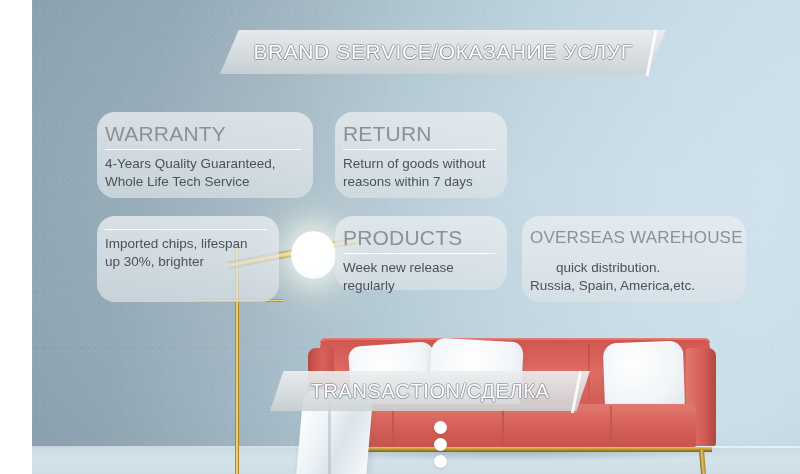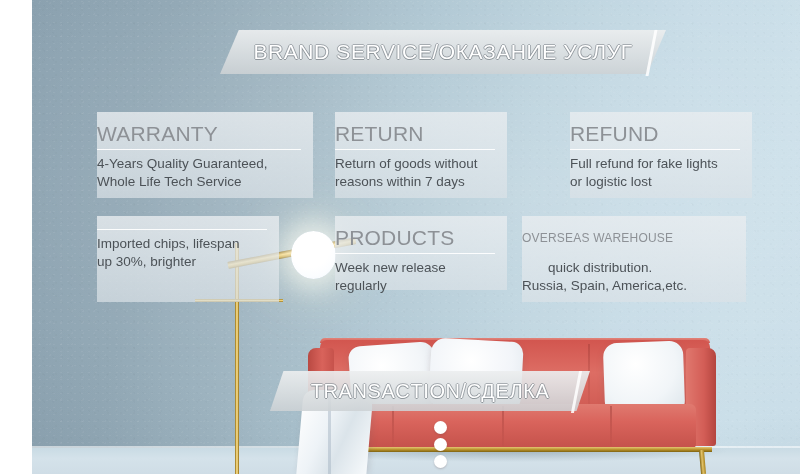--- a/index.html
+++ b/index.html
@@ -245,31 +245,32 @@
     background: rgba(255,255,255,.85);
   }
   #edge-top { left: 618px; top: 30px; width: 3px; height: 46px; transform: skewX(-11deg); }
   #edge-bottom { left: 543px; top: 371px; width: 3px; height: 42px; transform: skewX(-11deg); }
 
   
   .card {
     position: absolute;
     background: linear-gradient(180deg, rgba(233,237,240,.80) 0%, rgba(226,232,236,.74) 55%, rgba(219,226,231,.70) 100%);
     box-sizing: border-box;
-    padding: 10px 12px 8px 0;
+    padding: 10px 12px 8px 8px;
+    border-radius: 18px;
   }
   .card-title {
     color: #8d9196;
     font-size: 21px;
     line-height: 24px;
     letter-spacing: .2px;
     white-space: nowrap;
   }
   .card-title.small {
-    font-size: 12px;
+    font-size: 17px;
   }
   .card-rule {
     height: 1px;
     background: rgba(255,255,255,.92);
     margin: 3px 0 5px 0;
   }
   .card-rule.hidden { visibility: hidden; }
   .card-body {
     color: #4c5257;
     font-size: 13.5px;
@@ -347,28 +348,20 @@
 
   <div class="card" id="card-return">
     <div class="card-title">RETURN</div>
     <div class="card-rule"></div>
     <div class="card-body">
       <p>Return of goods without</p>
       <p>reasons within 7 days</p>
     </div>
   </div>
 
-  <div class="card" id="card-refund">
-    <div class="card-title">REFUND</div>
-    <div class="card-rule"></div>
-    <div class="card-body">
-      <p>Full refund for fake lights</p>
-      <p>or logistic lost</p>
-    </div>
-  </div>
 
   <div class="card" id="card-led">
     <div class="card-rule"></div>
     <div class="card-body">
       <p>Imported chips, lifespan</p>
       <p>up 30%, brighter</p>
     </div>
   </div>
 
   <div class="card" id="card-products">

